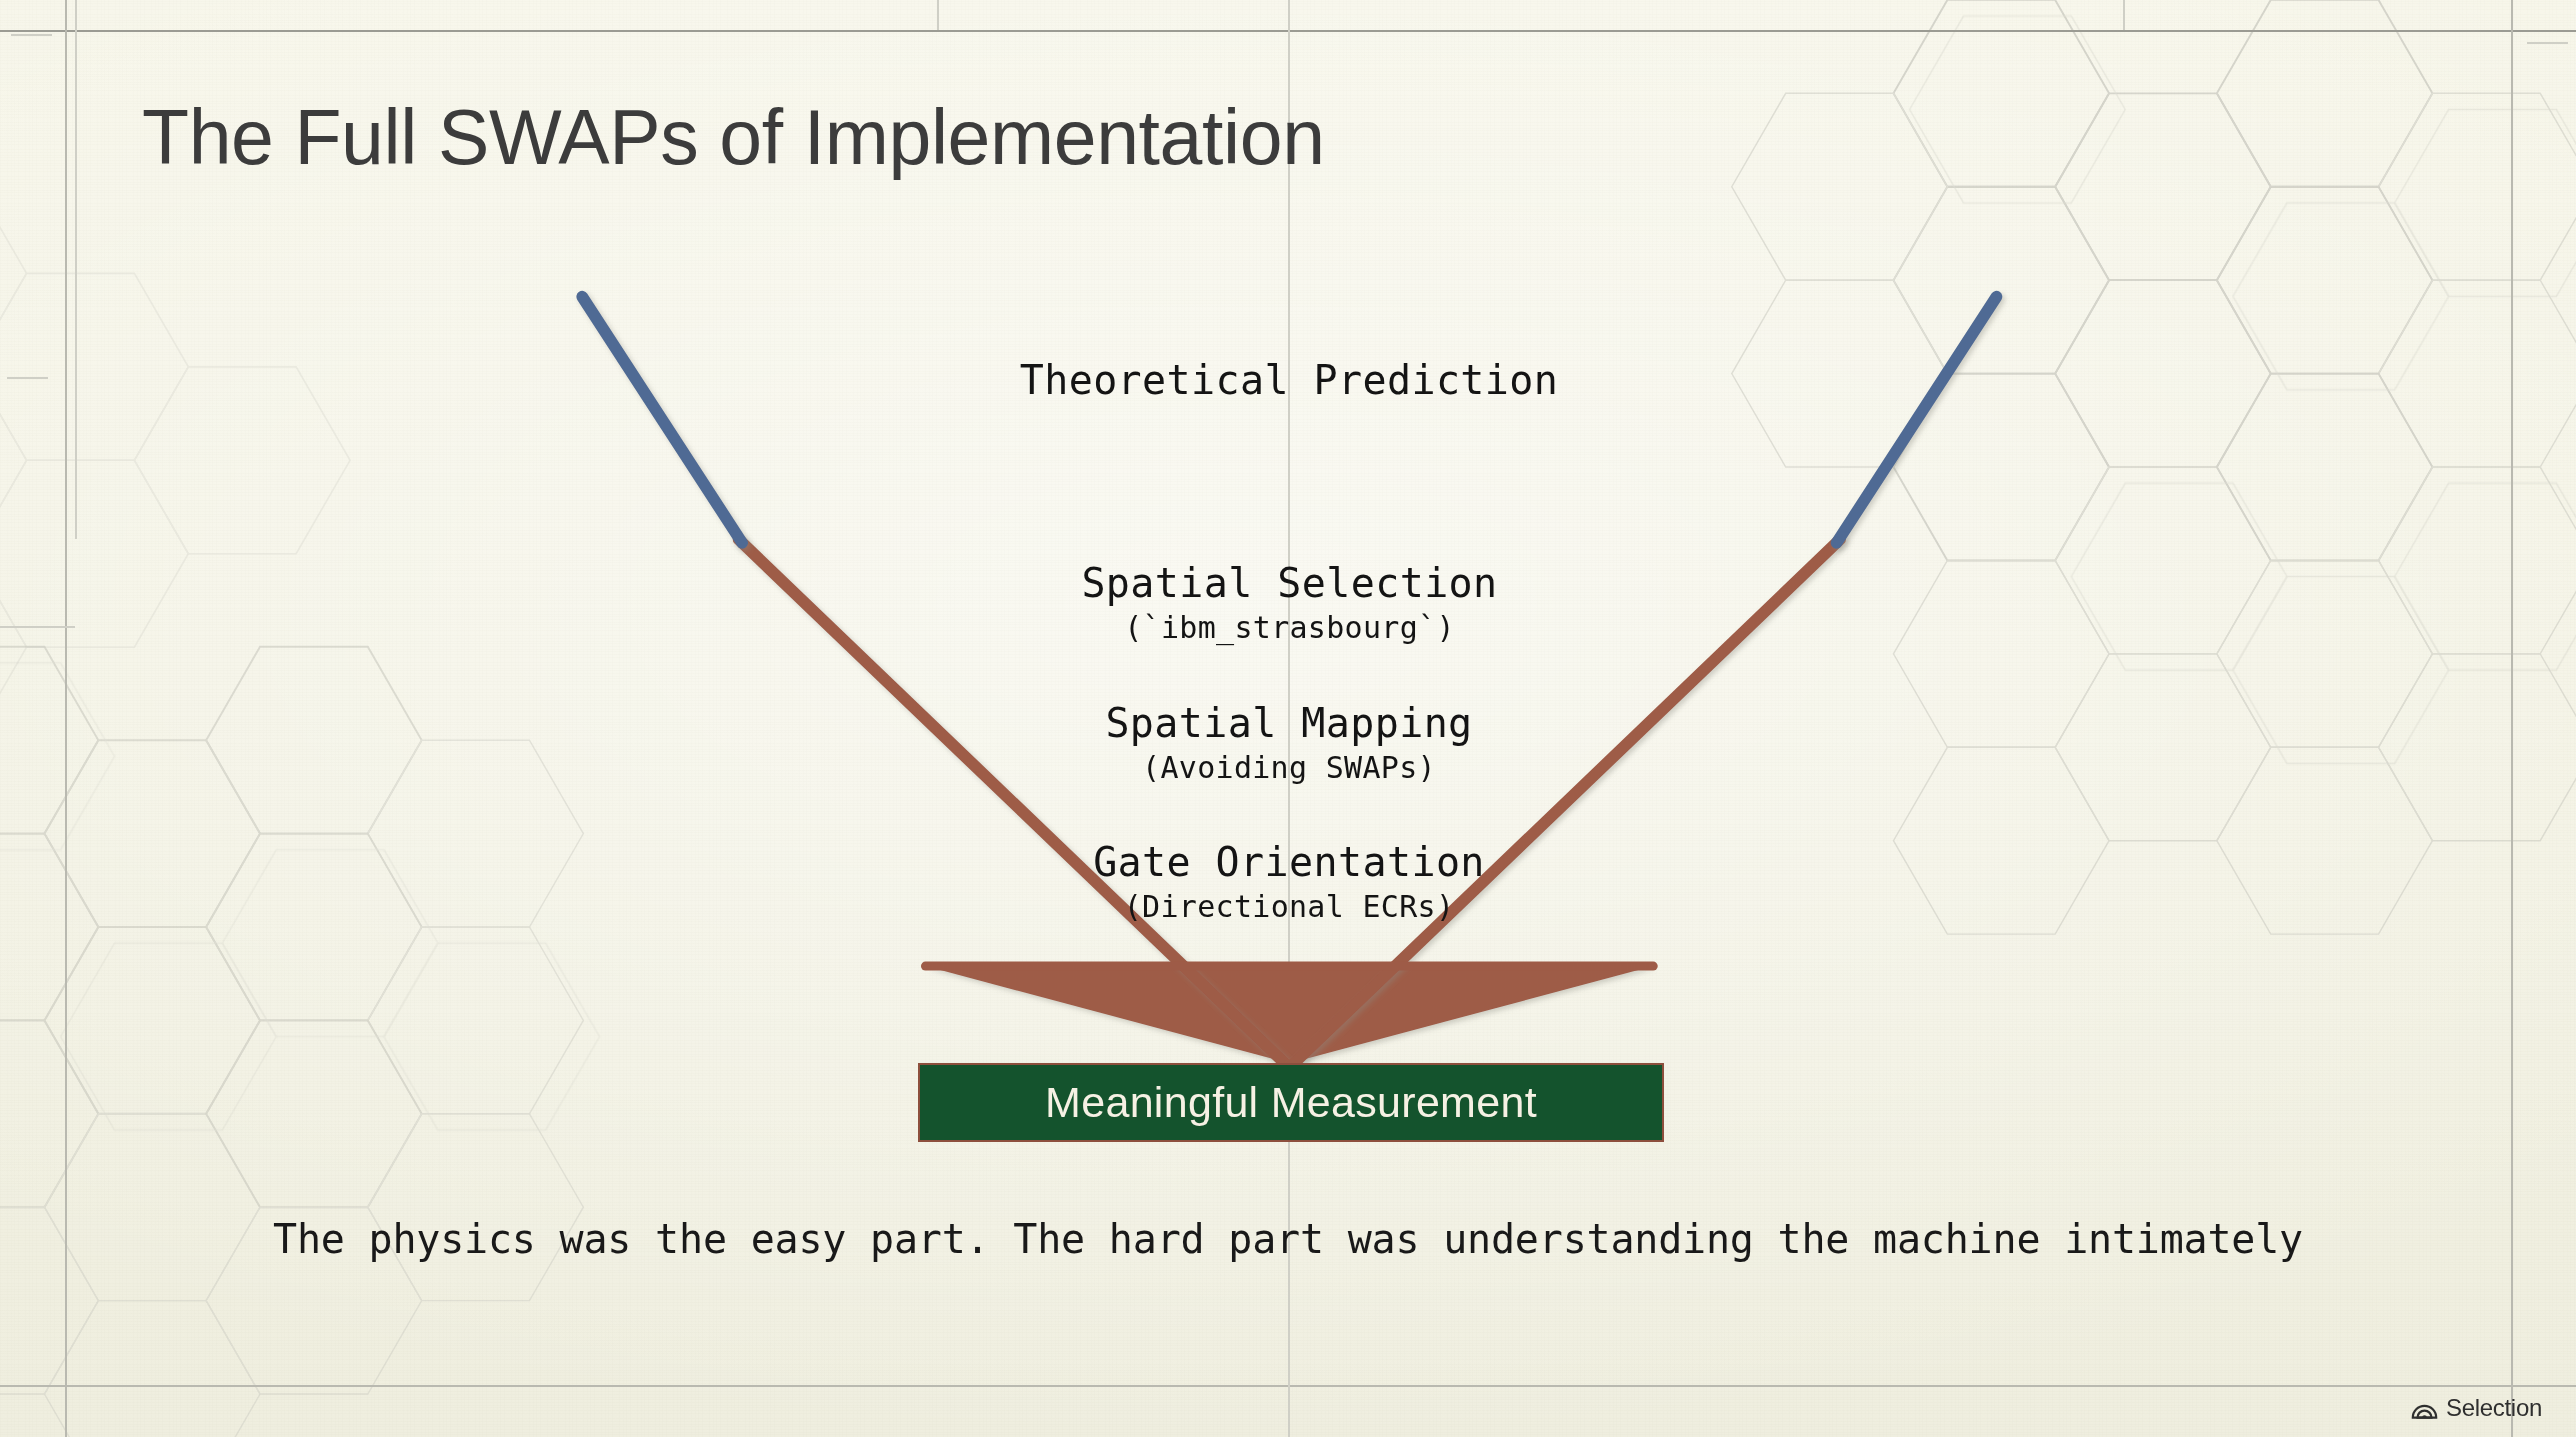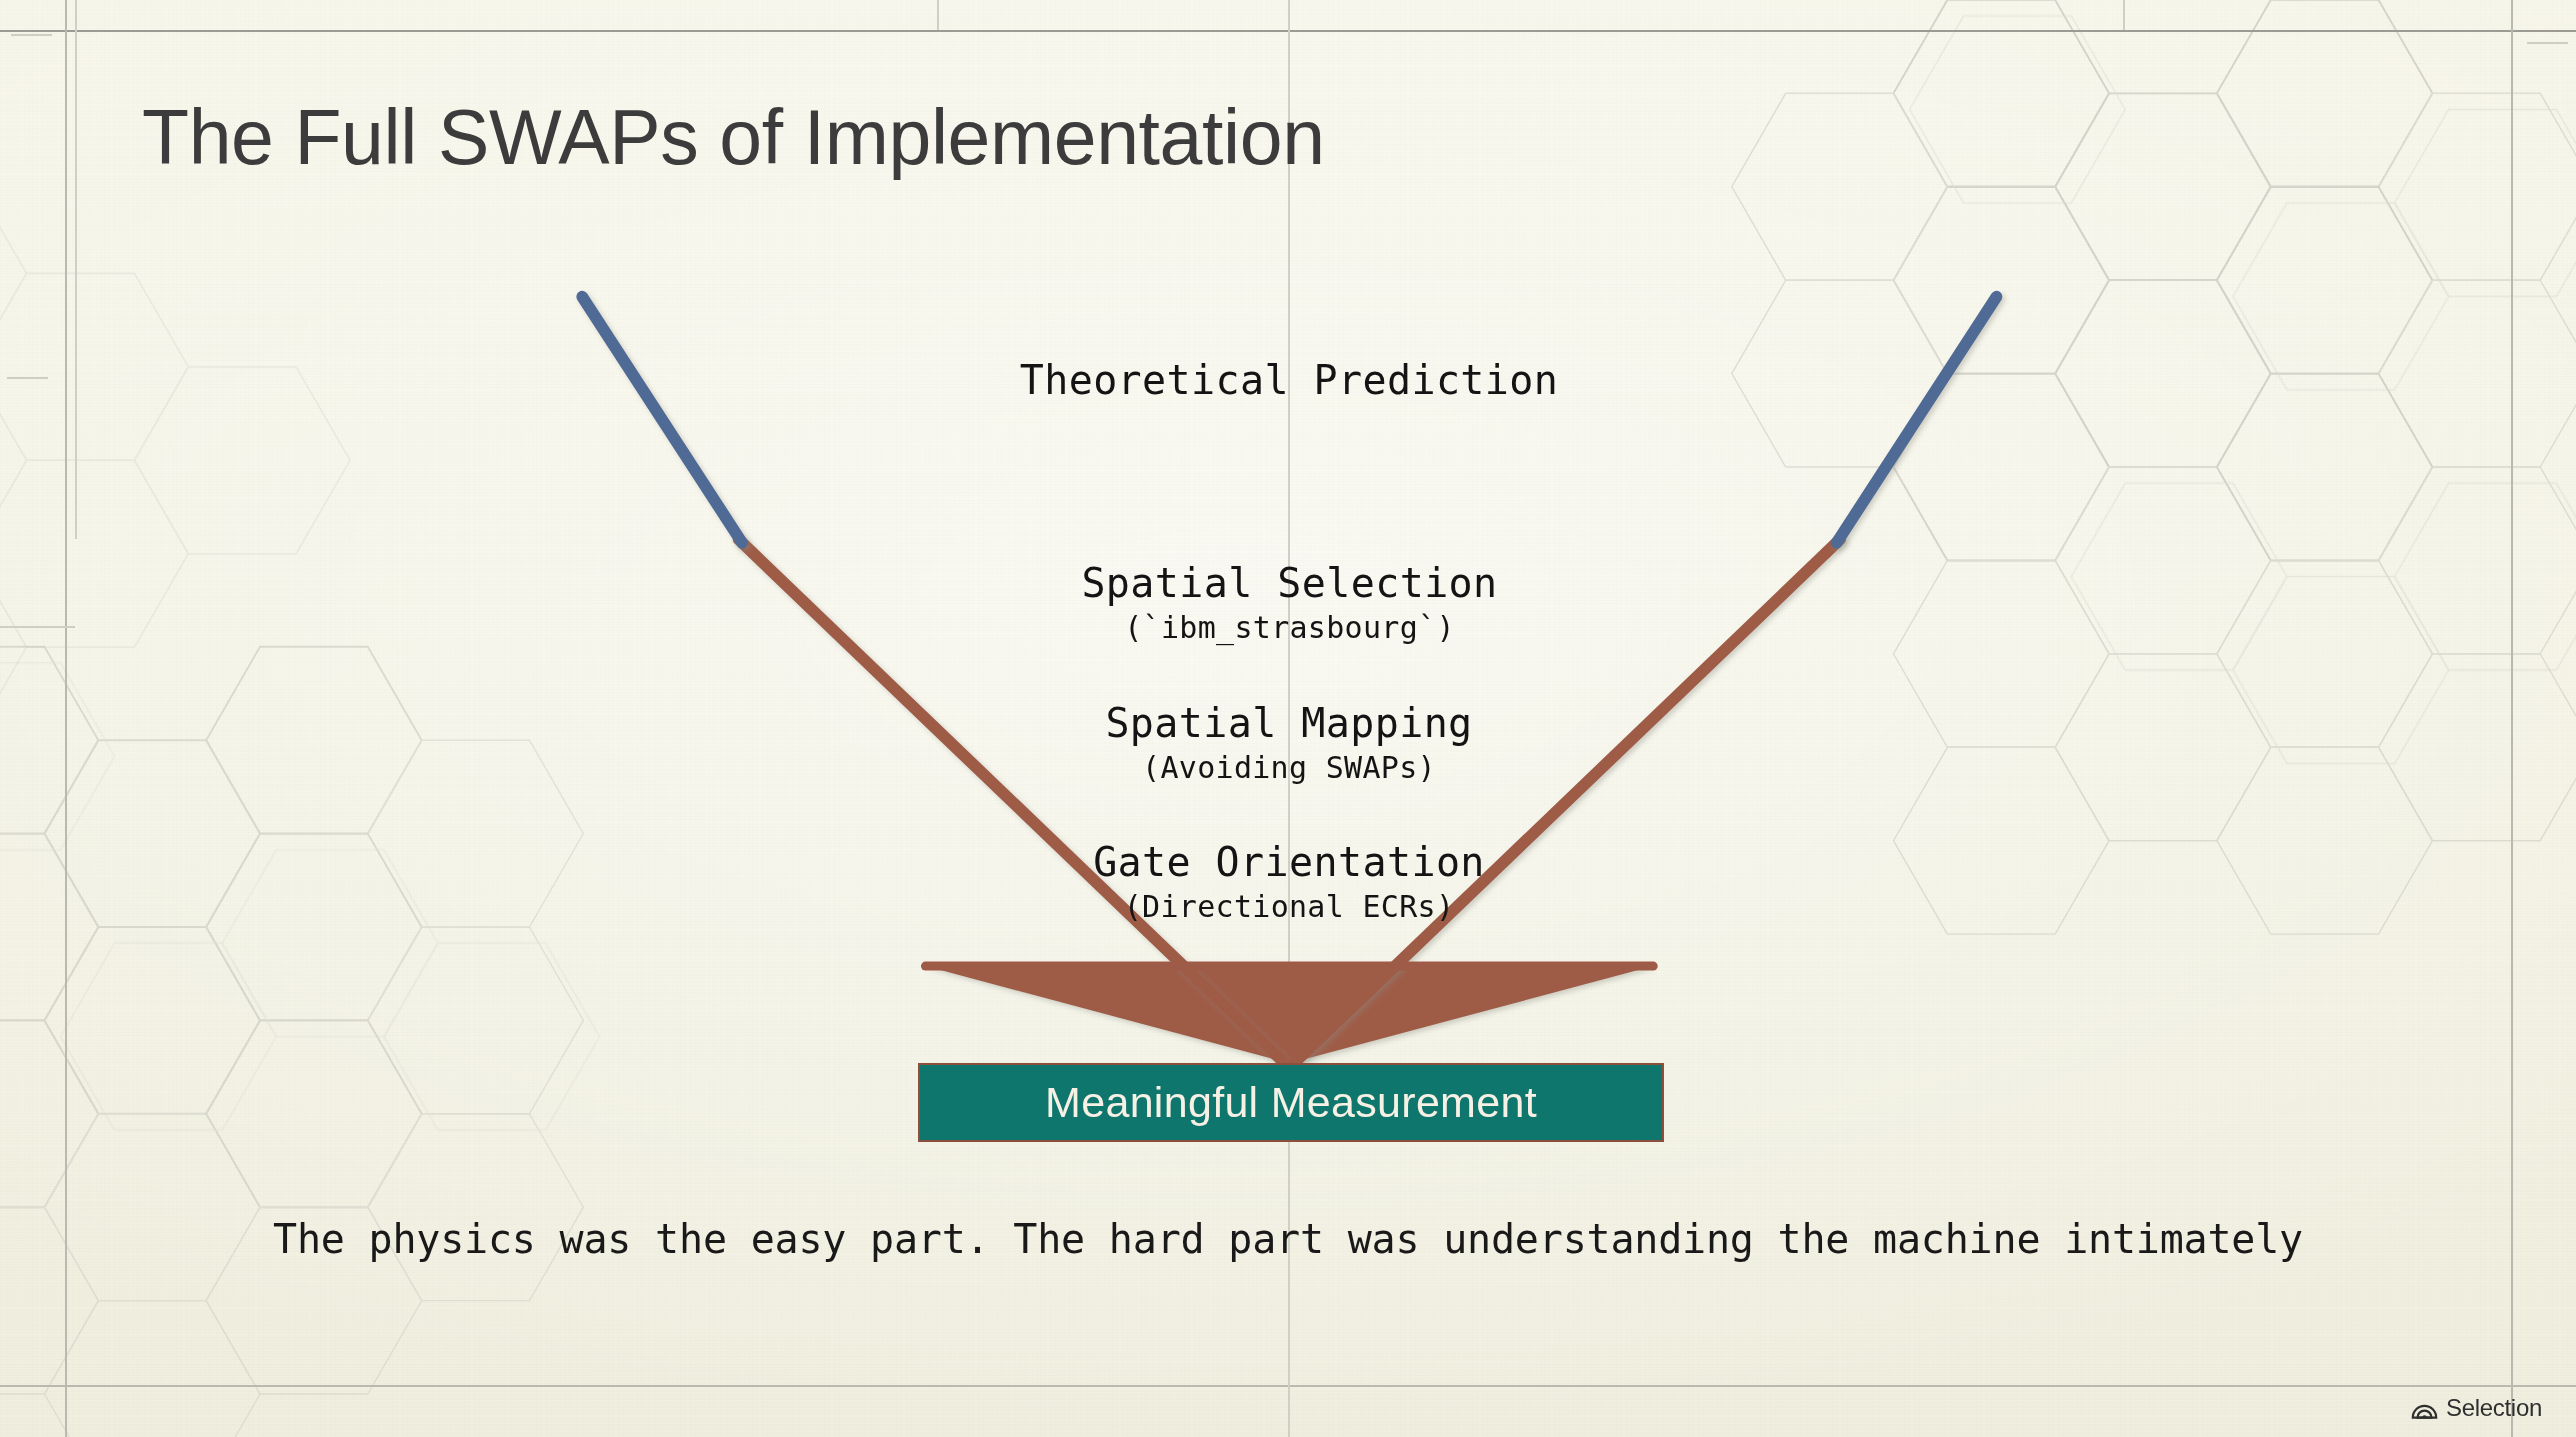--- a/index.html
+++ b/index.html
@@ -95,21 +95,21 @@
     margin-top: 7px;
   }
 
   
   .outcome {
     position: absolute;
     left: 918px;
     top: 1063px;
     width: 742px;
     height: 75px;
-    background: #0f766e;
+    background: #14532d;
     border: 2.7px solid #8d4f3d;
     display: flex;
     align-items: center;
     justify-content: center;
   }
   .outcome-label {
     font-family: "Liberation Sans", sans-serif;
     font-size: 43px;
     color: #f6f1e4;
     letter-spacing: 0.3px;

